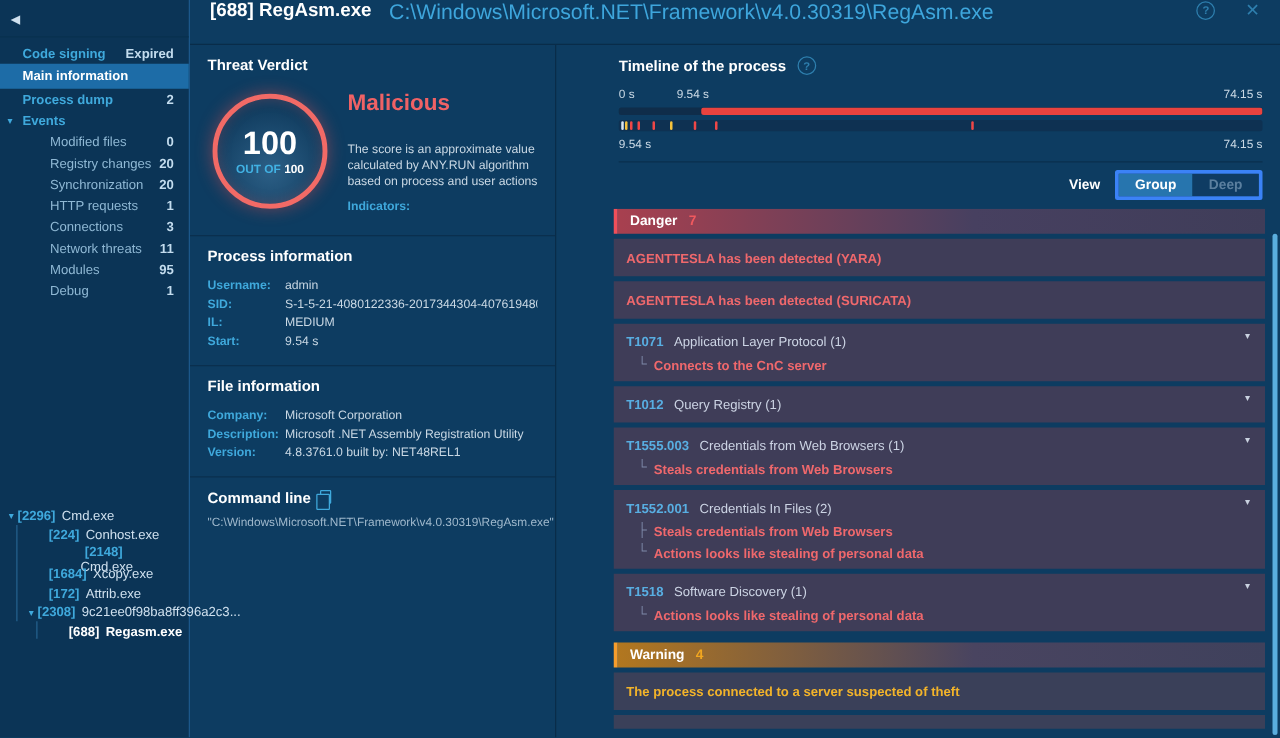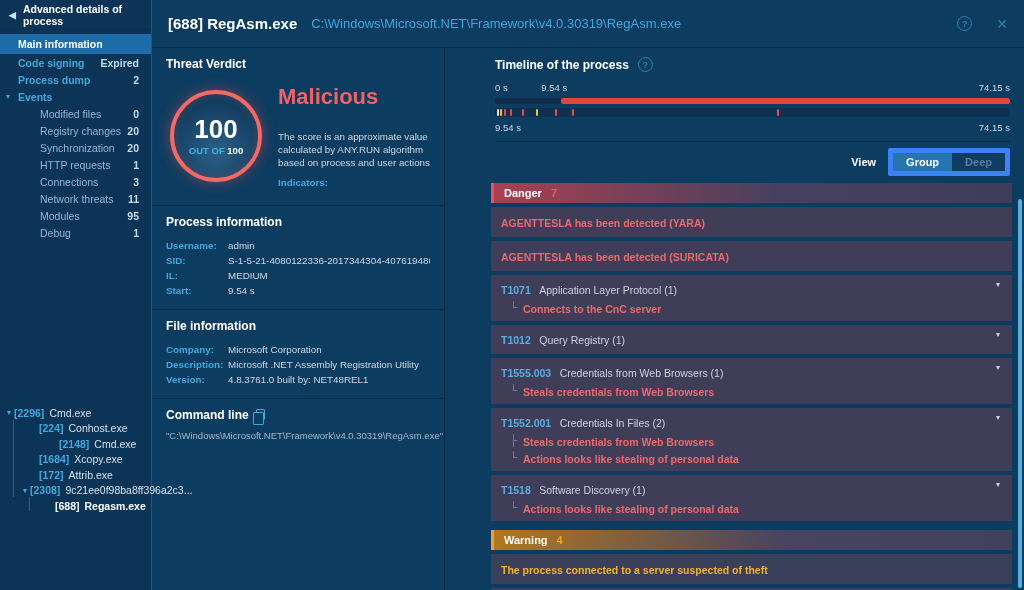--- a/index.html
+++ b/index.html
@@ -30,24 +30,24 @@
   .tree-row .arrow { color:#3fa9dc; font-size:8px; margin-right:3px; }
   .tree-row .pid { color:#3fa9dc; font-weight:bold; margin-right:5px; }
   .tree-row .pname { color:#cfe0ee; }
   .tree-row.selected .pid, .tree-row.selected .pname { color:#ffffff; font-weight:bold; }
   .guide { position:absolute; width:1px; background:#24608d; }
   .guide-a { left:13px; top:15px; height:77px; }
   .guide-b { left:29px; top:92px; height:14px; }
 
   
   .main { flex:1; display:flex; flex-direction:column; min-width:0; }
-  .main-header { height:48px; display:flex; align-items:center; padding:0 16px;
+  .main-header { height:36px; display:flex; align-items:flex-start; padding:0 16px;
     border-bottom:1px solid #092c49; flex-shrink:0; }
   .proc-title { color:#fff; font-size:15px; font-weight:bold; margin-right:14px; white-space:nowrap; }
-  .proc-path { color:#3ea6dc; font-size:13px; white-space:nowrap; overflow:hidden; }
+  .proc-path { color:#3ea6dc; font-size:17px; white-space:nowrap; overflow:hidden; }
   .header-icons { margin-left:auto; display:flex; align-items:center; gap:24px; }
   .help-icon { width:15px; height:15px; border:1.4px solid #2e7fae; border-radius:50%;
     color:#2e7fae; font-size:9px; font-weight:bold; display:flex; align-items:center;
     justify-content:center; cursor:pointer; }
   .close-icon { color:#2e7fae; font-size:14px; cursor:pointer; }
 
   .main-body { display:flex; flex:1; min-height:0;gap:36px; }
 
   
   .left-col { width:293px; flex-shrink:0; border-right:1px solid #092c49;
@@ -57,21 +57,21 @@
   .verdict-flex { display:flex; align-items:center; gap:16px; padding:4px 0 6px 4px; }
   .gauge { width:92px; height:92px; border-radius:50%; border:4px solid #f26a66; flex-shrink:0;
     display:flex; flex-direction:column; align-items:center; justify-content:center;
     box-shadow:0 0 14px rgba(240,80,80,.45), inset 0 0 10px rgba(240,80,80,.25);
     background:radial-gradient(circle at 50% 68%, #2c5f86 0%, #113d60 70%);text-align:center; }
   .gauge-score { color:#fff; font-size:26px; font-weight:bold; line-height:1; }
   .gauge-sub { font-size:9.5px; font-weight:bold; margin-top:3px; }
   .gauge-sub .outof { color:#41b1e3; }
   .gauge-sub .total { color:#fff; }
   .verdict-right { flex:1; min-width:0; }
-  .verdict-label { color:#ef6265; font-size:22px; font-weight:bold; margin-bottom:20px; }
+  .verdict-label { color:#ef6265; font-size:18px; font-weight:bold; margin-bottom:20px; }
   .verdict-desc { color:#c9d8e4; font-size:9.8px; line-height:1.35; margin-bottom:7px; }
   .indicators { display:flex; align-items:center; gap:5px; }
   .ind-label { color:#3fa9dc; font-size:9.8px; font-weight:bold; margin-right:2px; }
   .ind-icon { color:#7fb3d6; font-size:10px; cursor:pointer; }
 
   .info-row { display:flex; font-size:9.8px; line-height:15px; }
   .info-row .ilbl { width:62px; color:#3fa9dc; font-weight:bold; flex-shrink:0; }
   .info-row .ival { color:#c9d8e4; white-space:nowrap; overflow:hidden; }
   .cmd-title-row { display:flex; align-items:center; gap:7px; margin-bottom:8px; }
   .cmd-title { color:#fff; font-size:12px; font-weight:bold; }
@@ -93,21 +93,21 @@
   .tl-lend { position:absolute; right:0; }
   .tl-bar1 { position:relative; height:6px; background:#0f2d4a; border-radius:2px; margin-top:3px; overflow:hidden; }
   .tl-red { position:absolute; top:0; bottom:0; right:0; background:#e8433f; border-radius:2px; }
   .tl-track { position:relative; height:9px; background:#0e3152; border-radius:2px; margin-top:4px; }
   .tick { position:absolute; top:1px; bottom:1px; width:2px; border-radius:1px; }
   .tl-labels2 { display:flex; justify-content:space-between; font-size:9.5px; color:#c9d8e4;
     margin-top:5px; padding-bottom:8px; border-bottom:1px solid #0a2f4e; }
   .tabs-row { display:flex; justify-content:flex-end; align-items:center; gap:12px;
     padding:6px 14px 7px 14px; }
   .tab-view { color:#fff; font-size:11px; font-weight:bold; cursor:pointer; }
-  .seg { display:flex; border:5px solid #3b82f6; border-radius:2px; overflow:hidden; }
+  .seg { display:flex; border:3px solid #3b82f6; border-radius:2px; overflow:hidden; }
   .seg-btn { font-size:11px; font-weight:bold; padding:3px 13px; cursor:pointer;
     color:#5b7f9f; background:#0f3c63; }
   .seg-btn.active { background:#2775ae; color:#fff; }
 
   .scroll-area { flex:1; overflow:hidden; padding:0 12px 0 10px; }
   .section { margin-bottom:9px; }
   .section-header { height:20px; display:flex; align-items:center; gap:9px; padding:0 10px; }
   .sec-label { color:#fff; font-size:11px; font-weight:bold; }
   .sec-count { font-size:11px; font-weight:bold; }
   .danger .section-header { border-left:3px solid #ef4f5a;
@@ -140,33 +140,32 @@
   .scroll-thumb { width:100%; height:100%; background:#5aaede; border-radius:2px; cursor:pointer; }
 </style>
 </head>
 <body>
 
 <div class="app">
 
   <div class="sidebar">
     <div class="sidebar-header">
       <span class="back-icon">◀</span>
-      <span>Advanced details of process</span>
     </div>
     <div class="side-menu">
 
-    <div class="side-item selected">
+    <div class="side-item">
+          <span class="arrow"></span>
+          <span class="lbl">Code signing</span>
+          <span class="val">Expired</span>
+        </div>
+        <div class="side-item selected">
           <span class="arrow"></span>
           <span class="lbl">Main information</span>
           <span class="val"></span>
-        </div>
-        <div class="side-item">
-          <span class="arrow"></span>
-          <span class="lbl">Code signing</span>
-          <span class="val">Expired</span>
         </div>
         <div class="side-item">
           <span class="arrow"></span>
           <span class="lbl">Process dump</span>
           <span class="val">2</span>
         </div>
         <div class="side-item">
           <span class="arrow">▾</span>
           <span class="lbl">Events</span>
           <span class="val"></span>
@@ -219,21 +218,21 @@
     <div class="tree-row" style="padding-left: 7px;">
           <span class="arrow">▾</span>
           <span class="pid">[2296]</span>
           <span class="pname">Cmd.exe</span>
         </div>
         <div class="tree-row" style="padding-left: 36px;">
           <span class="arrow"></span>
           <span class="pid">[224]</span>
           <span class="pname">Conhost.exe</span>
         </div>
-        <div class="tree-row" style="padding-left: 56px;">
+        <div class="tree-row" style="padding-left: 20px; flex-direction: column;">
           <span class="arrow"></span>
           <span class="pid">[2148]</span>
           <span class="pname">Cmd.exe</span>
         </div>
         <div class="tree-row" style="padding-left: 36px;">
           <span class="arrow"></span>
           <span class="pid">[1684]</span>
           <span class="pname">Xcopy.exe</span>
         </div>
         <div class="tree-row" style="padding-left: 36px;">

